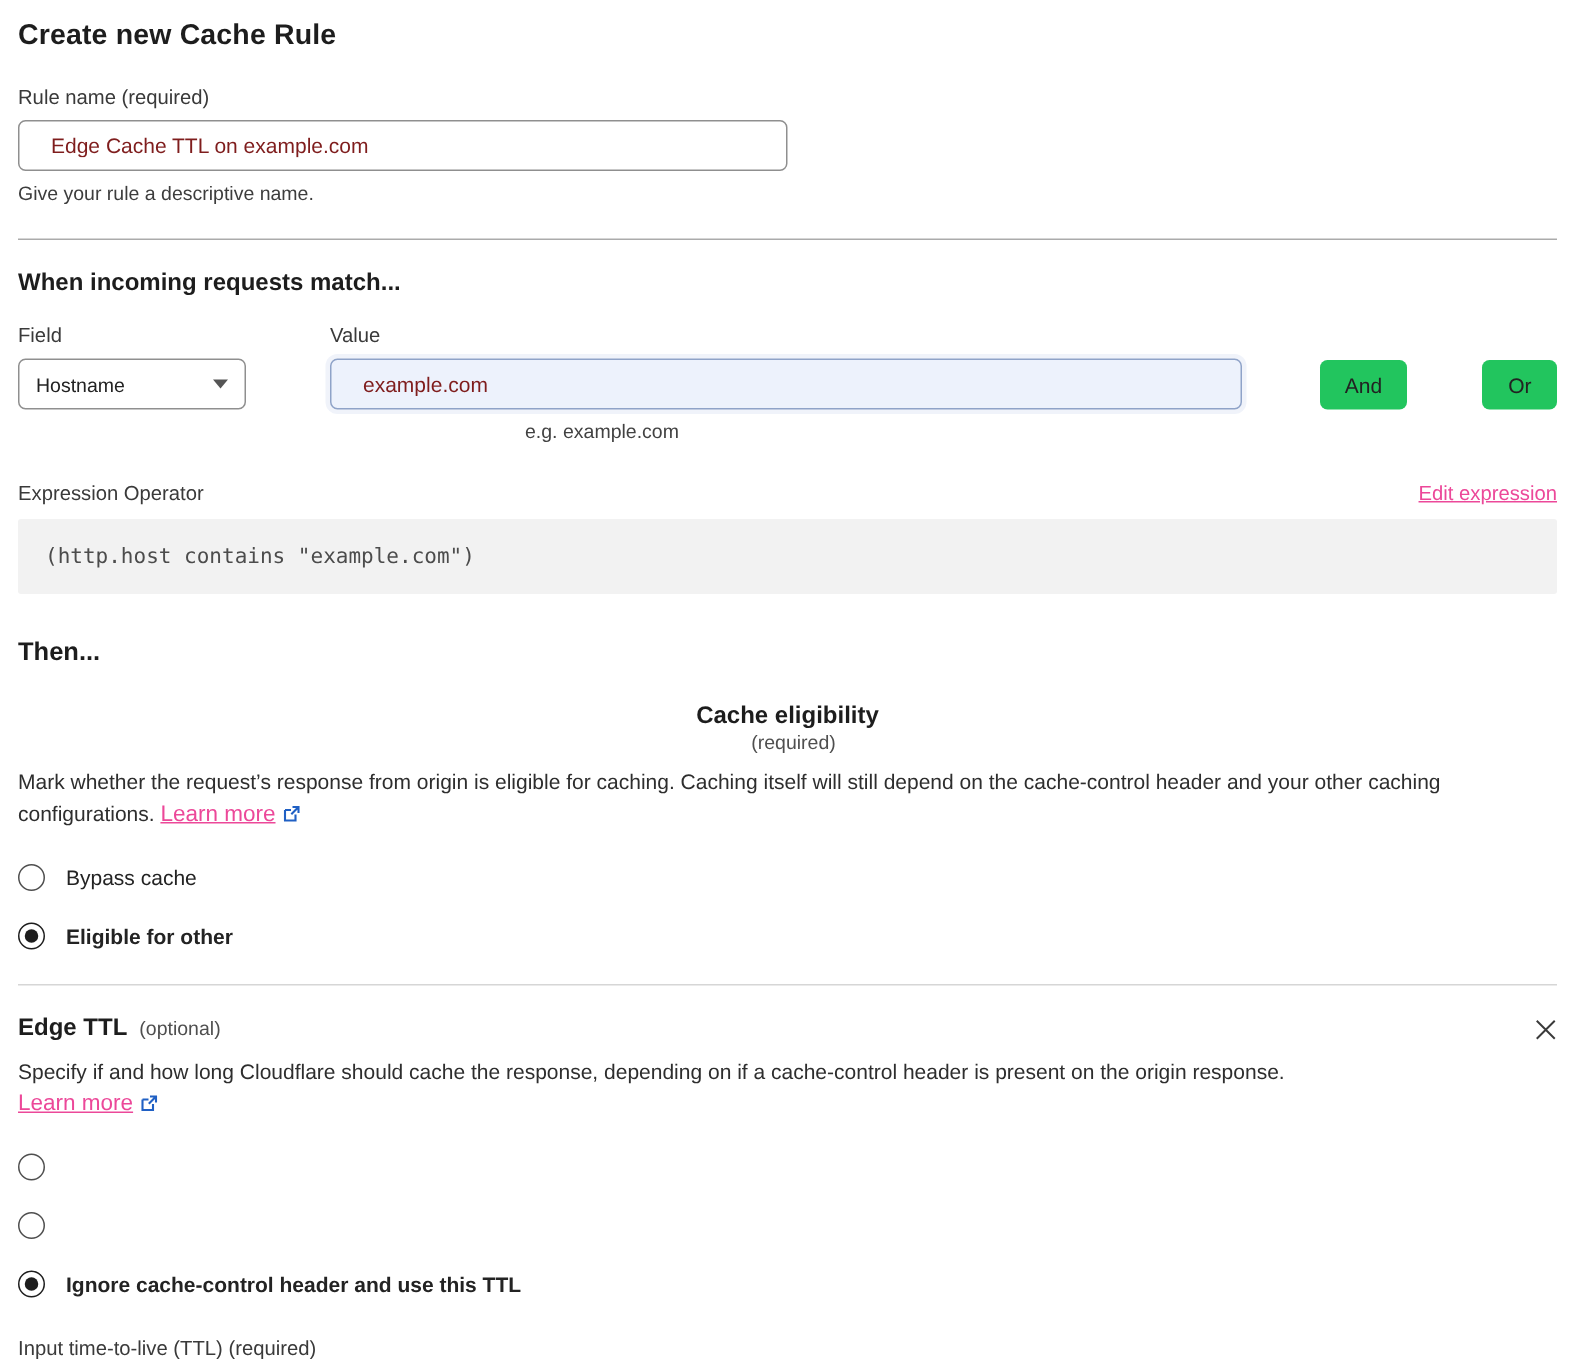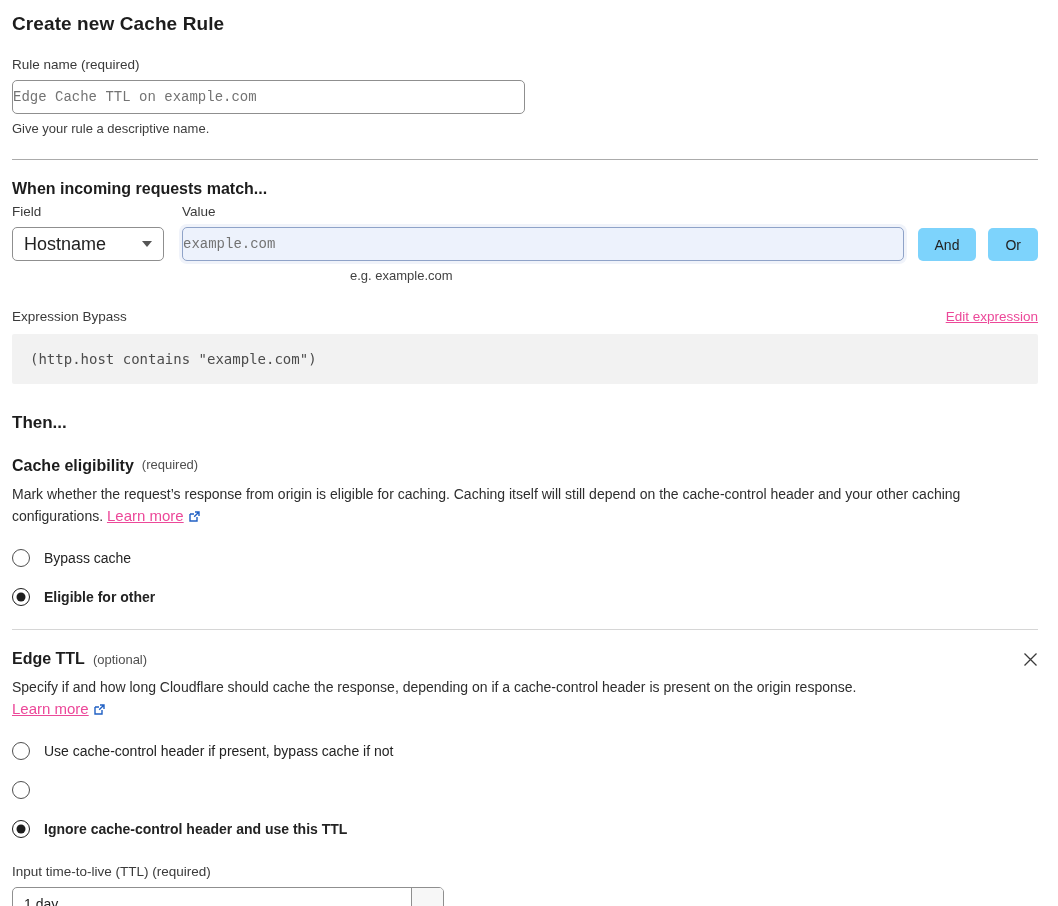--- a/index.html
+++ b/index.html
@@ -21,24 +21,24 @@
   .field-label {
     display: block;
     font-size: 13.5px;
     color: #3a3a3a;
     margin-bottom: 8px;
   }
   .text-input {
     height: 34px;
     border: 1px solid #8f8f8f;
     border-radius: 5px;
-    padding: 0 0;
-    font-size: 14px;
-    font-family: Liberation Mono, monospace;
-    color: #737373;
+    padding: 0 21px;
+    font-size: 14px;
+    font-family: Liberation Sans, sans-serif;
+    color: #7f1d1d;
     background: #fff;
     outline: none;
     width: 100%;
   }
   .rule-name-section { margin-top: 22px; }
   .rule-name-section .text-input { width: 513px; }
   .help-text { font-size: 13px; color: #3d3d3d; margin-top: 7px; }
 
   .divider { border: none; border-top: 1px solid #ababab; margin: 23px 0 0 0; }
   .divider.light { border-top-color: #d6d6d6; }
@@ -46,37 +46,38 @@
   .section-heading {
     font-size: 16px;
     font-weight: 700;
     color: #1d1d1d;
     margin-top: 20px;
   }
 
   .condition-row {
     display: flex;
     align-items: flex-end;
-    margin-top: 6px;
+    margin-top: 18px;
+    gap: 38px;
   }
   .cond-group { display: flex; flex-direction: column; }
   .cond-group.field-col    { width: 152px; margin-right: 18px; }
   .cond-group.operator-col { width: 150px; margin-right: 18px; }
   .cond-group.value-col    { flex: 1; }
 
   .select {
     position: relative;
     height: 34px;
     border: 1px solid #8f8f8f;
     border-radius: 5px;
     background: #fff;
     display: flex;
     align-items: center;
     padding: 0 30px 0 11px;
-    font-size: 18px;
+    font-size: 13px;
     color: #222;
     cursor: pointer;
   }
   .select .caret {
     position: absolute;
     right: 11px;
     top: 50%;
     transform: translateY(-50%);
     width: 0; height: 0;
     border-left: 5px solid transparent;
@@ -84,21 +85,21 @@
     border-top: 6px solid #555;
   }
   .value-input {
     background: #edf2fc;
     border-color: #8fa3c8;
     box-shadow: 0 0 0 3px rgba(110, 140, 210, 0.10);
   }
   .conj-button {
     height: 33px;
     padding: 0 17px;
-    background: #7dd3fc;
+    background: #22c55e;
     border: none;
     border-radius: 5px;
     font-size: 14px;
     font-family: "Liberation Sans", sans-serif;
     color: #222;
     cursor: pointer;
     flex: none;
   }
   .conj-button.and { margin-left: 14px; }
   .conj-button.or  { margin-left: 12px; }
@@ -122,21 +123,21 @@
     background: #f2f2f2;
     padding: 17px 18px;
     font-family: "DejaVu Sans Mono", "Liberation Mono", monospace;
     font-size: 14px;
     color: #4c4c4c;
     border-radius: 2px;
   }
 
   .then-heading { font-size: 17px; font-weight: 700; color: #1d1d1d; margin-top: 29px; }
 
-  .subsection-header { display: flex; align-items: flex-start; margin-top: 24px; }
+  .subsection-header { display: flex; align-items: center; margin-top: 24px; flex-direction: column; }
   .subsection-title { font-size: 16px; font-weight: 700; color: #1d1d1d; }
   .subsection-tag { font-size: 13px; color: #4f4f4f; margin-left: 8px; }
   .subsection-desc {
     font-size: 14px;
     line-height: 1.52;
     color: #2e2e2e;
     margin-top: 9px;
   }
   .subsection-desc .link { font-size: 15px; text-decoration: underline; }
   .ext-icon { display: inline-block; vertical-align: -2px; margin-left: 4px; }
@@ -232,21 +233,21 @@
   <div class="cond-group value-col">
     <label class="field-label">Value</label>
     <input class="text-input value-input" type="text" value="example.com" style="">
   </div>
   <button class="conj-button and">And</button>
   <button class="conj-button or">Or</button>
 </div>
 <div class="value-hint">e.g. example.com</div>
 
 <div class="expr-row">
-  <span class="expr-label">Expression Bypass</span>
+  <span class="expr-label">Expression Operator</span>
   <a class="link">Edit expression</a>
 </div>
 <div class="code-block">(http.host contains "example.com")</div>
 
 <h2 class="then-heading">Then...</h2>
 
 <div class="subsection-header">
   <span class="subsection-title">Cache eligibility</span>
   <span class="subsection-tag">(required)</span>
 </div>
@@ -279,21 +280,20 @@
   </button>
 </div>
 <p class="subsection-desc edge-desc"><span>Specify if and how long Cloudflare should cache the response, depending on if a cache-control header is present on the origin response.</span>
   <a class="link">Learn more</a><svg class="ext-icon" width="13" height="13" viewBox="0 0 13 13">
       <path d="M2 4 h4 M2 4 v7 h7 v-4" fill="none" stroke="#2060c4" stroke-width="1.4"></path>
       <path d="M7 2 h4 v4 M11 2 L6.2 6.8" fill="none" stroke="#2060c4" stroke-width="1.4"></path>
     </svg></p>
 
 <div class="radio-row">
   <span class="radio-circle"></span>
-  <span class="radio-label">Use cache-control header if present, bypass cache if not</span>
 </div>
 <div class="radio-row">
   <span class="radio-circle"></span>
 </div>
 <div class="radio-row checked">
   <span class="radio-circle"></span>
   <span class="radio-label">Ignore cache-control header and use this TTL</span>
 </div>
 
 <div class="ttl-section">

